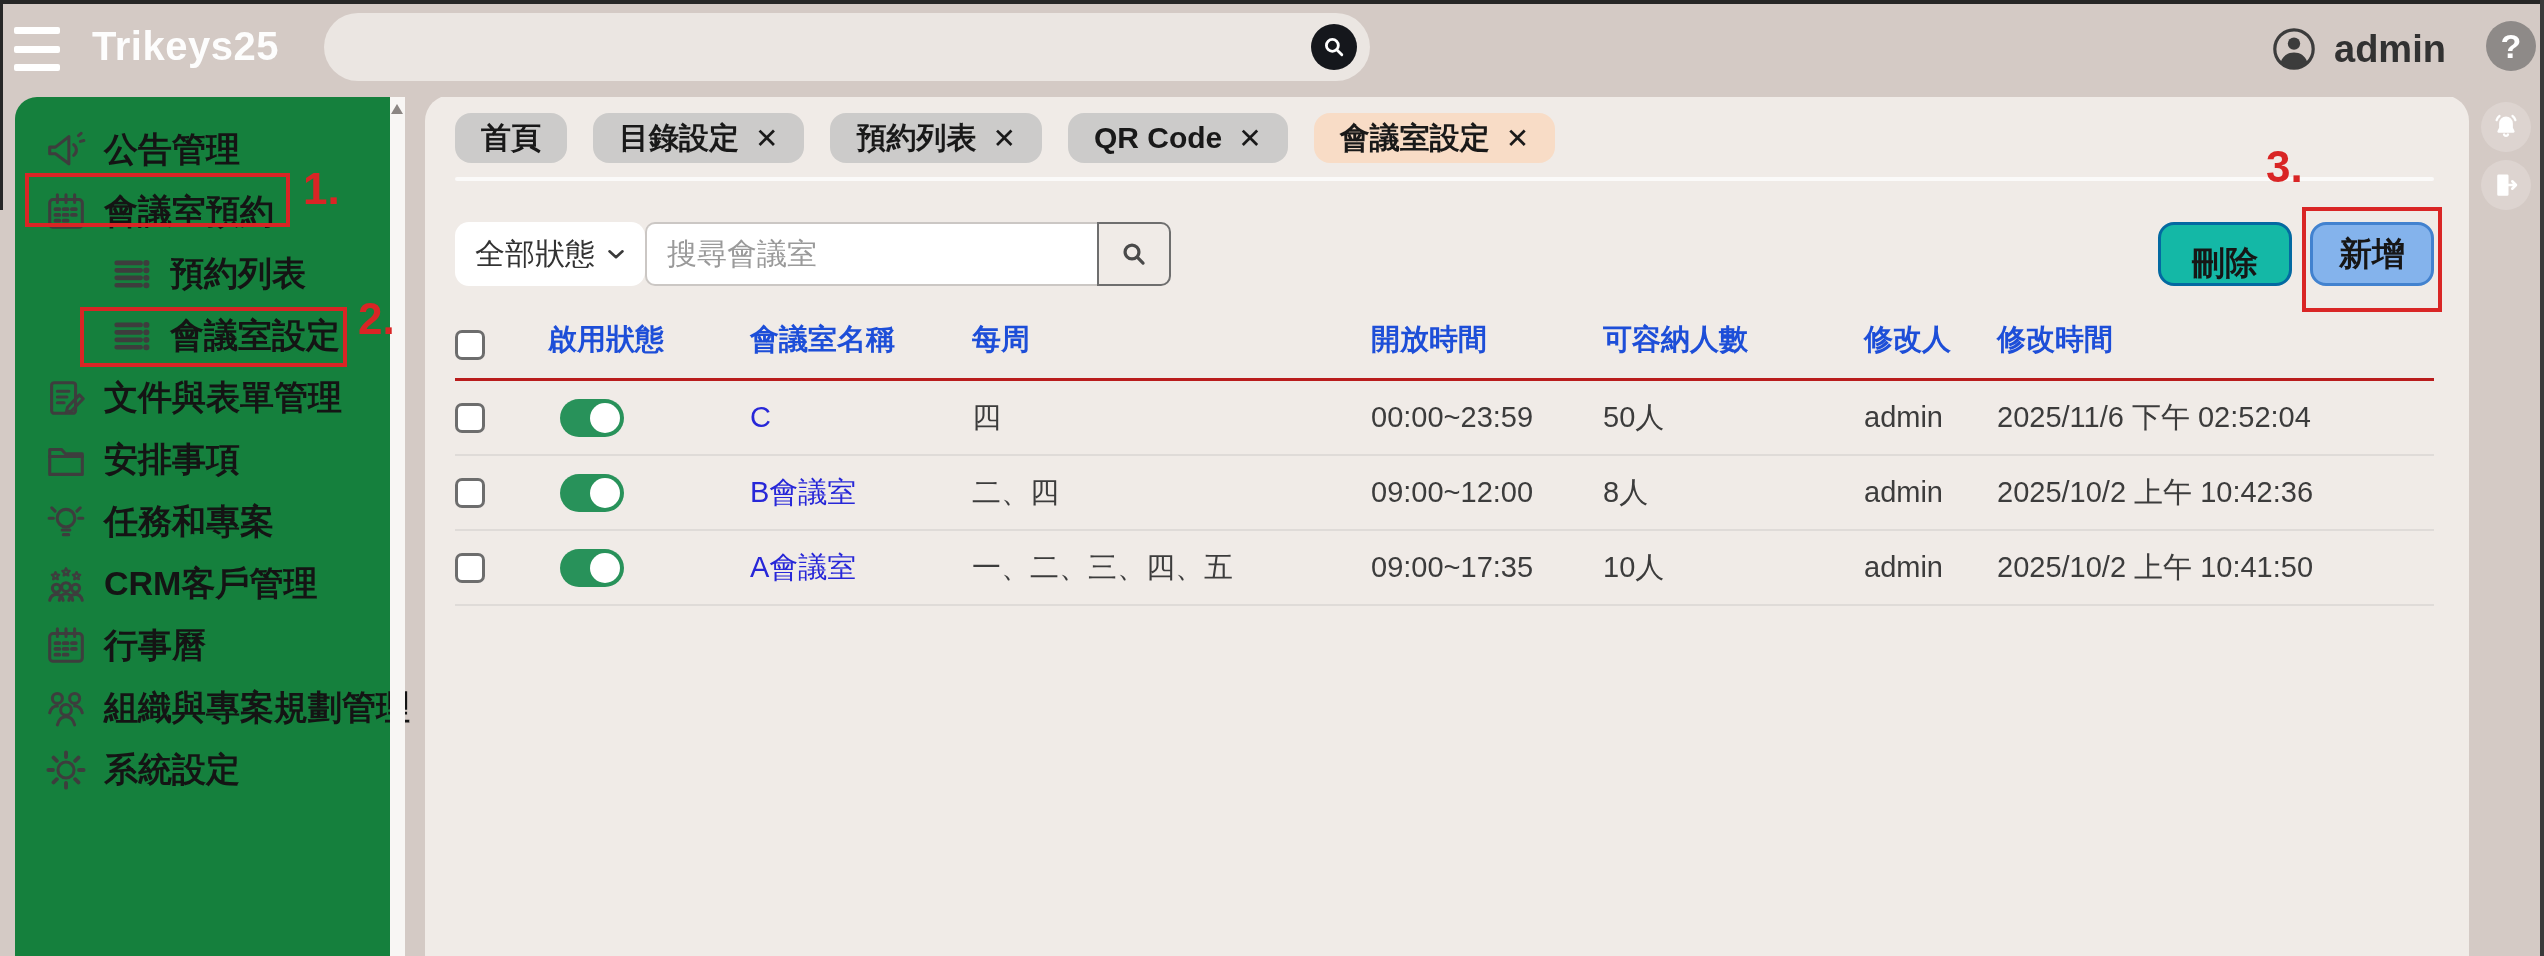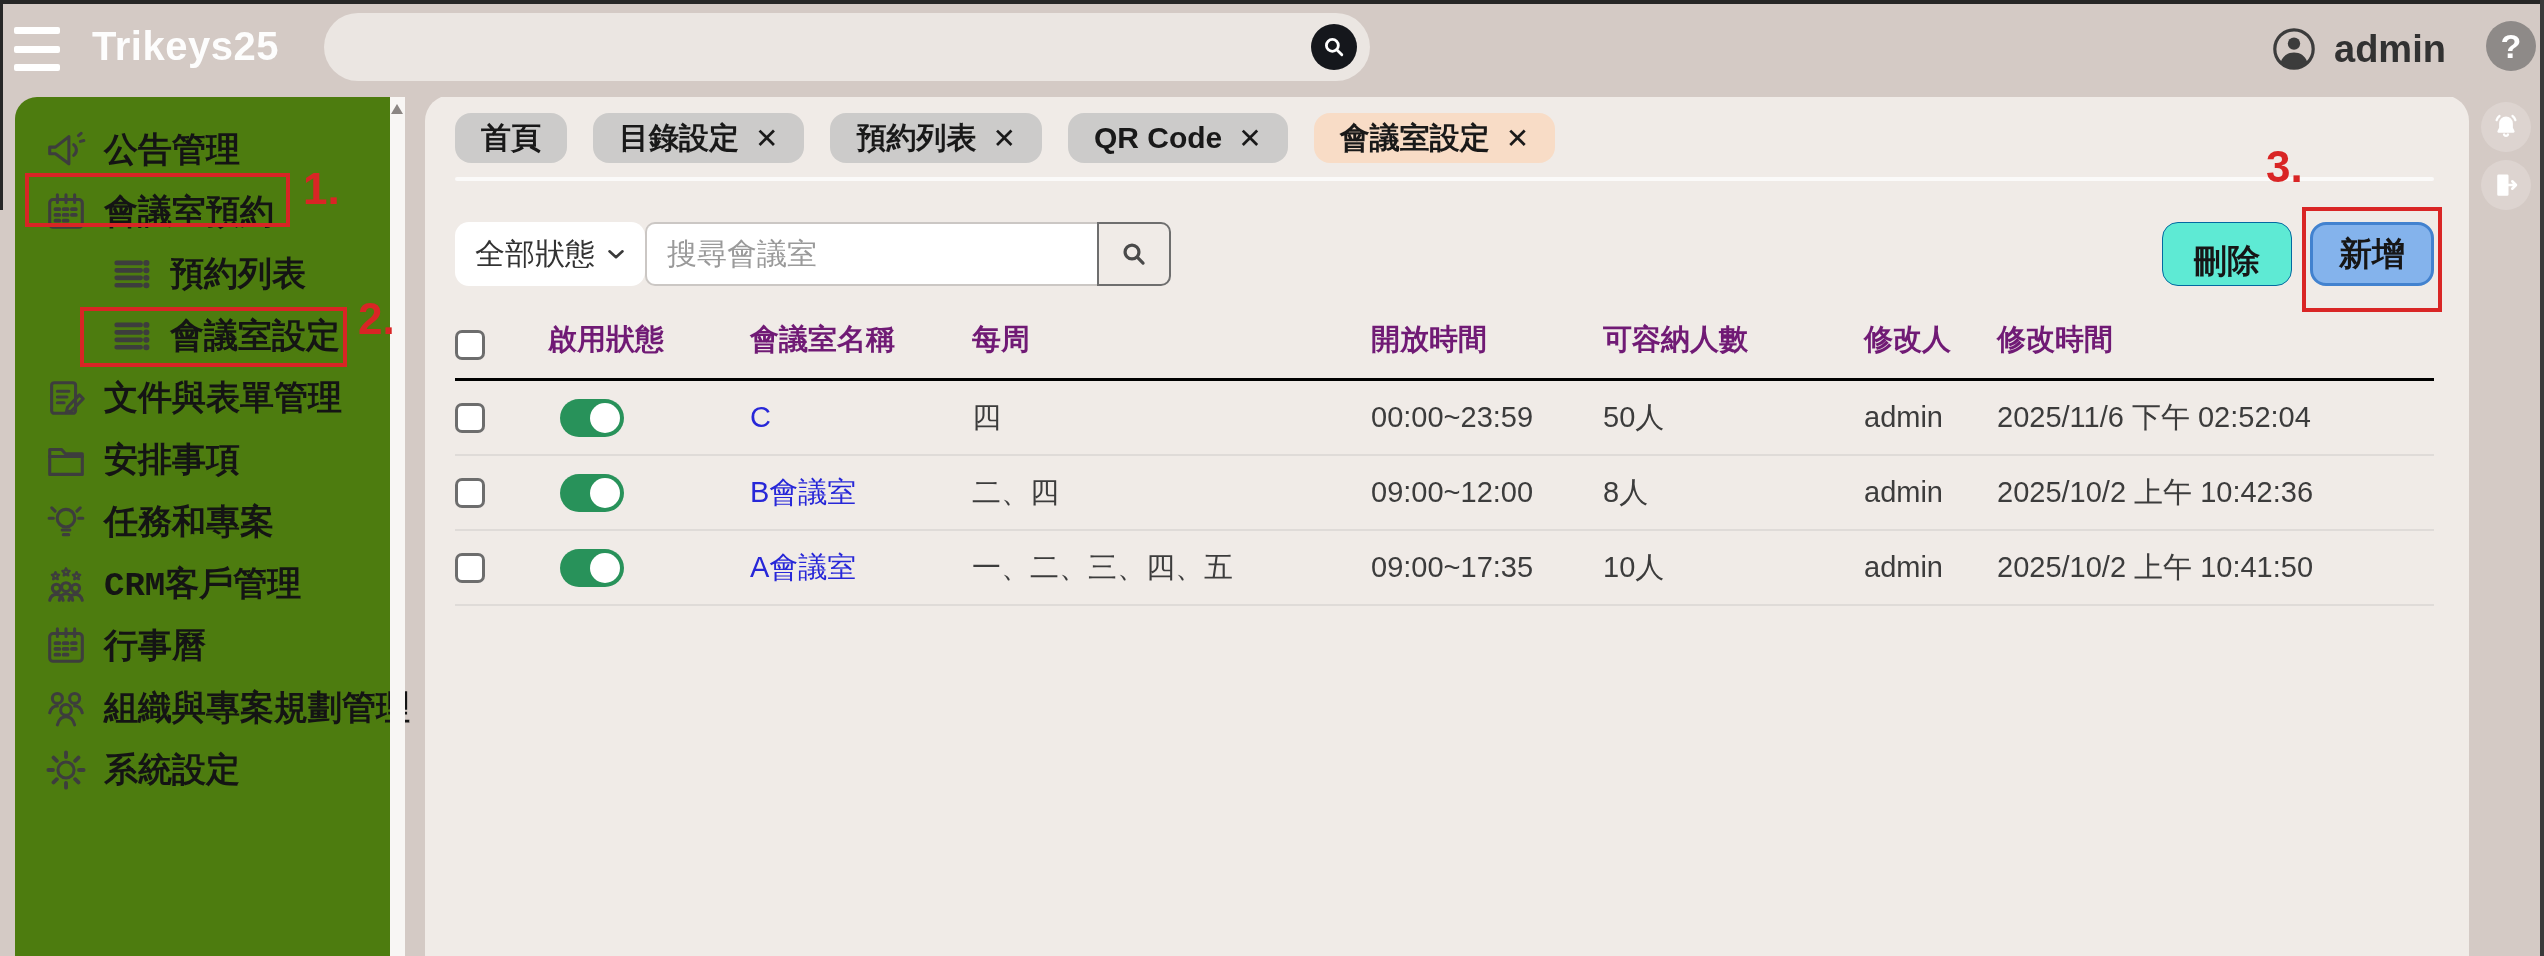--- a/index.html
+++ b/index.html
@@ -26,21 +26,21 @@
   .tb-user .uname{font-size:38px;font-weight:700;color:#323232;}
   .help-circle{position:absolute;left:2486px;top:21px;width:50px;height:50px;border-radius:50%;background:#8e8a88;color:#fff;font-size:34px;font-weight:700;display:flex;align-items:center;justify-content:center;cursor:pointer;}
 
   
   .right-rail{position:absolute;right:0;top:97px;width:75px;height:859px;background:#d4cac5;z-index:4;}
   .rail-btn{position:absolute;left:12px;width:50px;height:50px;border-radius:50%;background:#ddd4d0;display:flex;align-items:center;justify-content:center;cursor:pointer;}
   .rail-bell{top:5px;}
   .rail-logout{top:63px;}
 
   
-  .sidebar{position:absolute;left:15px;top:97px;width:375px;height:859px;background:#4d7c0f;border-radius:22px 0 0 0;z-index:3;padding-top:22px;box-sizing:border-box;font-family:Liberation Mono, monospace;}
+  .sidebar{position:absolute;left:15px;top:97px;width:375px;height:859px;background:#15803d;border-radius:22px 0 0 0;z-index:3;padding-top:22px;box-sizing:border-box;}
   .mi{display:flex;align-items:center;height:62px;padding-left:27px;cursor:pointer;}
   .mi.sub{padding-left:93px;}
   .mi .micon-box{width:48px;min-width:48px;height:48px;margin-right:14px;display:flex;align-items:center;justify-content:center;}
   .mi .milabel{font-size:34px;font-weight:700;color:#141414;white-space:nowrap;}
   .micon{width:46px;height:46px;stroke:#3d3d3d;fill:none;stroke-width:1.6;stroke-linejoin:round;stroke-linecap:round;}
   .sidebar-scrollbar{position:absolute;left:390px;top:97px;width:15px;height:859px;background:#f8f6f4;z-index:3;}
   .scroll-up-arrow{position:absolute;left:1px;top:7px;width:0;height:0;border-left:6px solid transparent;border-right:6px solid transparent;border-bottom:10px solid #8b8683;}
 
   
   .panel{position:absolute;left:425px;top:95px;width:2044px;height:861px;background:#f0ebe7;border-radius:26px 26px 0 0;z-index:2;padding:18px 35px 0 30px;box-sizing:border-box;}
@@ -51,26 +51,26 @@
   .tab-underline{height:4px;background:#fbfaf9;border-radius:2px;margin-top:14px;}
 
   .toolbar{margin-top:41px;display:flex;align-items:center;}
   .status-select{width:190px;height:64px;background:#fff;border:none;border-radius:14px;display:flex;align-items:center;justify-content:space-between;padding:0 16px 0 20px;box-sizing:border-box;font-size:30px;color:#333;cursor:pointer;}
   .search-group{display:flex;margin-left:0;align-items:stretch;}
   .room-search{width:452px;height:64px;box-sizing:border-box;border:2px solid #cbc7c4;border-right:none;border-radius:10px 0 0 10px;background:#fff;padding:0 20px;font-size:30px;color:#333;outline:none;font-family:inherit;}
   .room-search::placeholder{color:#9a9a9a;}
   .search-btn{width:74px;height:64px;box-sizing:border-box;border:2px solid #6e6e6e;border-radius:0 10px 10px 0;background:#f0ebe7;display:flex;align-items:center;justify-content:center;cursor:pointer;padding:0;}
   .tb-spacer{flex:1;}
   .btn{height:64px;border-radius:16px;font-size:33px;font-weight:700;color:#161616;cursor:pointer;font-family:inherit;}
-  .btn-delete{padding:16px 31px;background:#5eead4;border:1px solid #0369a1;}
+  .btn-delete{padding:16px 31px;background:#14b8a6;border:3px solid #0369a1;}
   .btn-add{padding:0 26px;background:#84b3ec;border:3px solid #4282cf;margin-left:18px;}
 
   
   table.rooms{margin-top:34px;width:1979px;border-collapse:collapse;table-layout:fixed;}
-  .rooms th{font-size:29px;font-weight:700;color:#701a75;text-align:left;padding:0 0 18px 0;border-bottom:3px solid #000000;vertical-align:bottom;margin-top:28px;}
+  .rooms th{font-size:29px;font-weight:700;color:#1d4ed8;text-align:left;padding:0 0 18px 0;border-bottom:3px solid #b91c1c;vertical-align:bottom;margin-top:28px;}
   .rooms td{height:73px;border-bottom:2px solid #dfdbd8;font-size:29px;color:#3c3c3c;vertical-align:middle;padding:0;}
   .c-check{width:93px;} .c-status{width:202px;} .c-name{width:222px;} .c-week{width:399px;}
   .c-hours{width:232px;} .c-cap{width:261px;} .c-by{width:133px;} .c-time{width:437px;}
   .cellpad{padding-left:28px;}
   .checkbox{width:30px;height:30px;border:3px solid #6d6d6d;border-radius:7px;background:#fff;box-sizing:border-box;cursor:pointer;}
   .toggle{width:64px;height:38px;border-radius:19px;background:#28925a;position:relative;margin-left:12px;cursor:pointer;}
   .toggle::after{content:"";position:absolute;right:4px;top:4px;width:30px;height:30px;border-radius:50%;background:#fff;}
   .room-link{color:#2727d8;text-decoration:none;cursor:pointer;}
 
   

